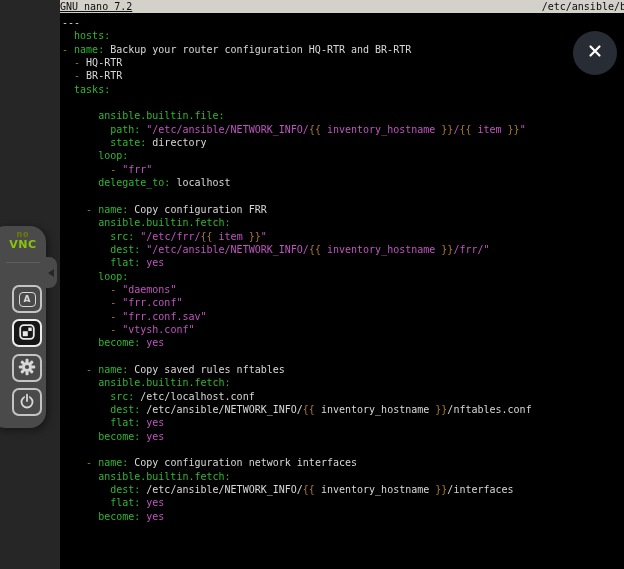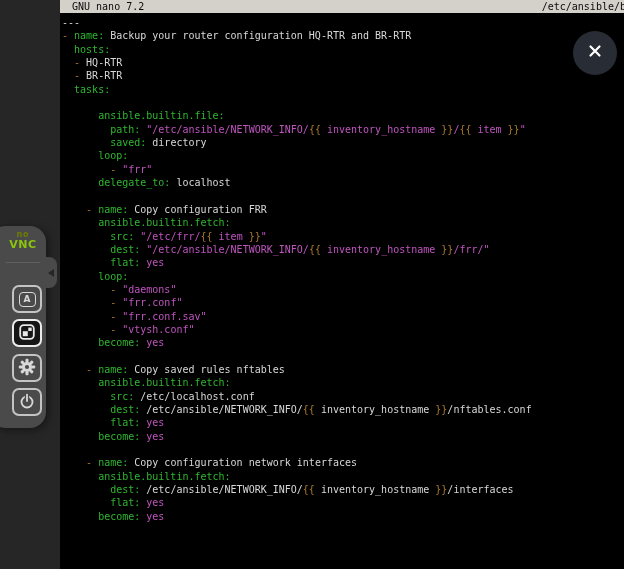--- a/index.html
+++ b/index.html
@@ -8,21 +8,21 @@
     background:#262626;
     font-family:"DejaVu Sans Mono","Liberation Mono",monospace;
   }
   
   .terminal{position:absolute;left:60px;top:0;width:564px;height:569px;background:#000;}
   .titlebar{
     height:13px;background:#d4d0ca;color:#0a0a0a;
     font-size:10px;line-height:13px;white-space:nowrap;overflow:hidden;
     display:flex;justify-content:space-between;
   }
-  .titlebar .app{padding-left:12px;}
+  .titlebar .app{padding-left:0;text-decoration:underline;}
   .titlebar .file{padding-right:0;margin-right:-2px;}
   .editor{
     padding:3px 0 0 2px;
     font-size:10px;line-height:13.35px;
   }
   .line{white-space:pre;min-height:13.35px;}
   .cursor{display:inline-block;width:6px;height:11px;vertical-align:-2px;}
   
   .close-btn{
     position:absolute;left:573px;top:31px;width:44px;height:44px;border-radius:50%;
@@ -65,29 +65,29 @@
 </head>
 <body>
 
 <div class="terminal">
   <div class="titlebar">
     <span class="app">GNU nano 7.2</span>
     <span class="file">/etc/ansible/b</span>
   </div>
   <div class="editor" id="editor">
       <div class="line"><span style="color: rgb(216, 216, 216);">---</span></div>
+      <div class="line"><span style="color: rgb(216, 216, 216);">  </span><span style="color: rgb(47, 183, 47);">hosts:</span></div>
       <div class="line"><span style="color: rgb(168, 120, 44);">- </span><span style="color: rgb(47, 183, 47);">name:</span><span style="color: rgb(216, 216, 216);"> Backup your router configuration HQ-RTR and BR-RTR</span></div>
-      <div class="line"><span style="color: rgb(216, 216, 216);">  </span><span style="color: rgb(47, 183, 47);">hosts:</span></div>
       <div class="line"><span style="color: rgb(216, 216, 216);">  </span><span style="color: rgb(168, 120, 44);">- </span><span style="color: rgb(216, 216, 216);">HQ-RTR</span></div>
       <div class="line"><span style="color: rgb(216, 216, 216);">  </span><span style="color: rgb(168, 120, 44);">- </span><span style="color: rgb(216, 216, 216);">BR-RTR</span></div>
       <div class="line"><span style="color: rgb(216, 216, 216);">  </span><span style="color: rgb(47, 183, 47);">tasks:</span></div>
       <div class="line">&nbsp;</div>
       <div class="line"><span style="color: rgb(216, 216, 216);">      </span><span style="color: rgb(47, 183, 47);">ansible.builtin.file:</span></div>
       <div class="line"><span style="color: rgb(216, 216, 216);">        </span><span style="color: rgb(47, 183, 47);">path:</span><span style="color: rgb(216, 216, 216);"> </span><span style="color: rgb(192, 84, 192);">"/etc/ansible/NETWORK_INFO/</span><span style="color: rgb(168, 120, 44);">{{</span><span style="color: rgb(192, 84, 192);"> inventory_hostname </span><span style="color: rgb(168, 120, 44);">}}</span><span style="color: rgb(192, 84, 192);">/</span><span style="color: rgb(168, 120, 44);">{{</span><span style="color: rgb(192, 84, 192);"> item </span><span style="color: rgb(168, 120, 44);">}}</span><span style="color: rgb(192, 84, 192);">"</span></div>
-      <div class="line"><span style="color: rgb(216, 216, 216);">        </span><span style="color: rgb(47, 183, 47);">saved:</span><span style="color: rgb(216, 216, 216);"> directory</span></div>
+      <div class="line"><span style="color: rgb(216, 216, 216);">        </span><span style="color: rgb(47, 183, 47);">state:</span><span style="color: rgb(216, 216, 216);"> directory</span></div>
       <div class="line"><span style="color: rgb(216, 216, 216);">      </span><span style="color: rgb(47, 183, 47);">loop:</span></div>
       <div class="line"><span style="color: rgb(216, 216, 216);">        </span><span style="color: rgb(168, 120, 44);">- </span><span style="color: rgb(192, 84, 192);">"frr"</span></div>
       <div class="line"><span style="color: rgb(216, 216, 216);">      </span><span style="color: rgb(47, 183, 47);">delegate_to:</span><span style="color: rgb(216, 216, 216);"> localhost</span></div>
       <div class="line">&nbsp;</div>
       <div class="line"><span style="color: rgb(216, 216, 216);">    </span><span style="color: rgb(168, 120, 44);">- </span><span style="color: rgb(47, 183, 47);">name:</span><span style="color: rgb(216, 216, 216);"> Copy configuration FRR</span></div>
       <div class="line"><span style="color: rgb(216, 216, 216);">      </span><span style="color: rgb(47, 183, 47);">ansible.builtin.fetch:</span></div>
       <div class="line"><span style="color: rgb(216, 216, 216);">        </span><span style="color: rgb(47, 183, 47);">src:</span><span style="color: rgb(216, 216, 216);"> </span><span style="color: rgb(192, 84, 192);">"/etc/frr/</span><span style="color: rgb(168, 120, 44);">{{</span><span style="color: rgb(192, 84, 192);"> item </span><span style="color: rgb(168, 120, 44);">}}</span><span style="color: rgb(192, 84, 192);">"</span></div>
       <div class="line"><span style="color: rgb(216, 216, 216);">        </span><span style="color: rgb(47, 183, 47);">dest:</span><span style="color: rgb(216, 216, 216);"> </span><span style="color: rgb(192, 84, 192);">"/etc/ansible/NETWORK_INFO/</span><span style="color: rgb(168, 120, 44);">{{</span><span style="color: rgb(192, 84, 192);"> inventory_hostname </span><span style="color: rgb(168, 120, 44);">}}</span><span style="color: rgb(192, 84, 192);">/frr/"</span></div>
       <div class="line"><span style="color: rgb(216, 216, 216);">        </span><span style="color: rgb(47, 183, 47);">flat:</span><span style="color: rgb(216, 216, 216);"> </span><span style="color: rgb(192, 84, 192);">yes</span></div>
       <div class="line"><span style="color: rgb(216, 216, 216);">      </span><span style="color: rgb(47, 183, 47);">loop:</span></div>

